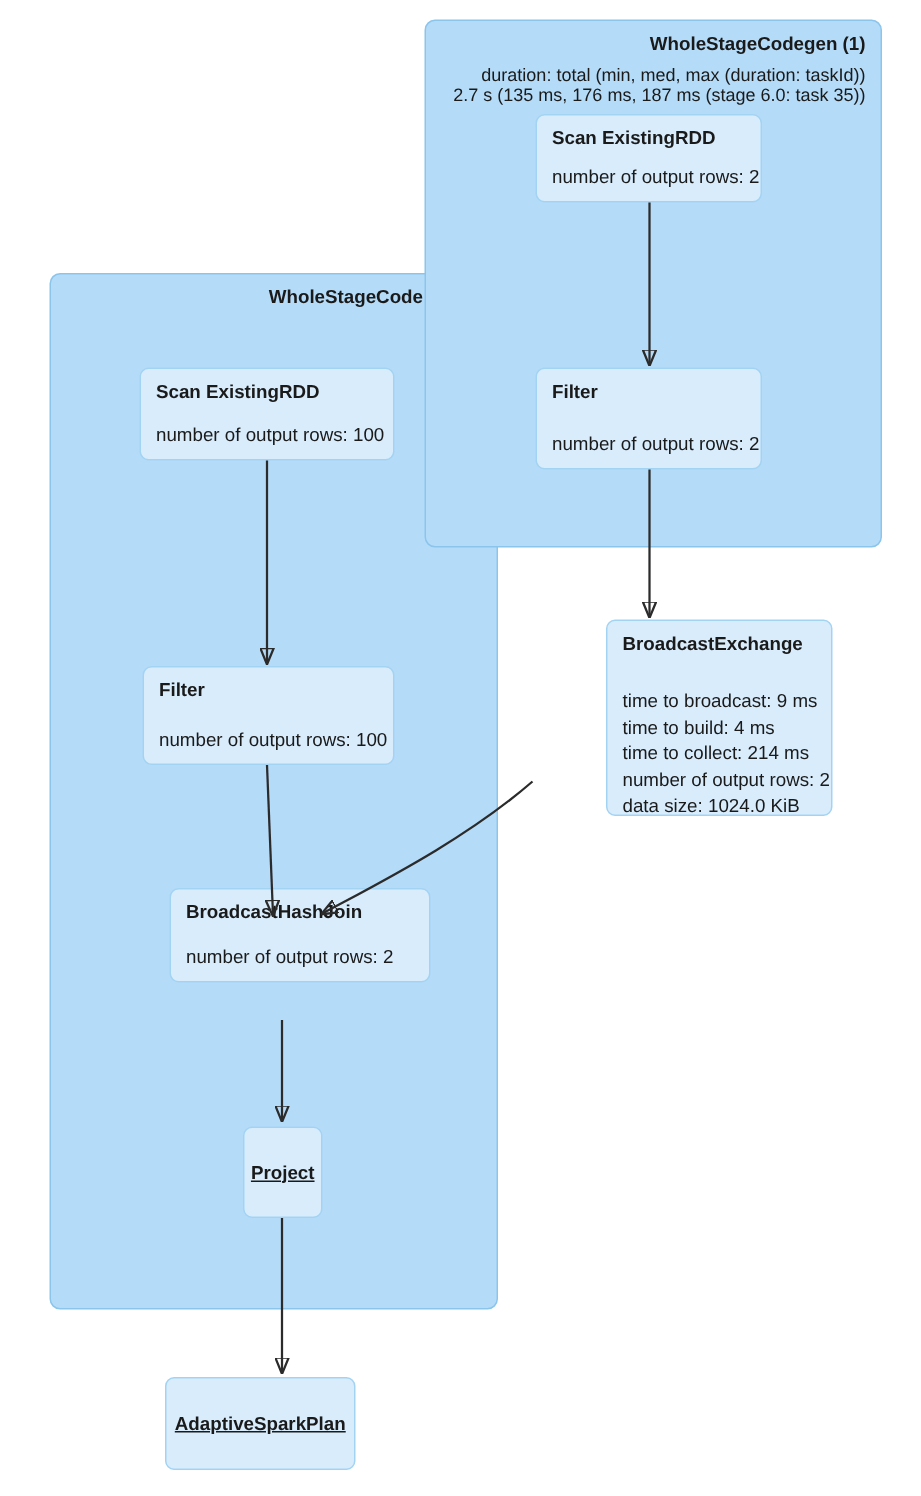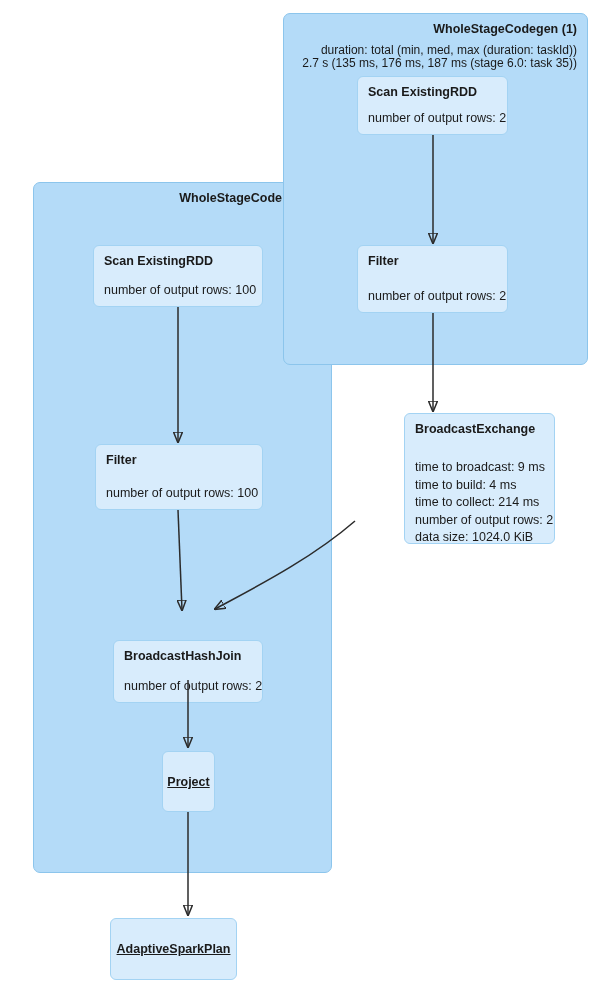--- a/index.html
+++ b/index.html
@@ -141,21 +141,21 @@
     <div class="node-title">BroadcastExchange</div>
     <div class="node-metrics tall">
       <div>time to broadcast: 9 ms</div>
       <div>time to build: 4 ms</div>
       <div>time to collect: 214 ms</div>
       <div>number of output rows: 2</div>
       <div>data size: 1024.0 KiB</div>
     </div>
   </div>
 
-  <div class="node" style="left:113px;top:640px;width:150px;height:63px;">
+  <div class="node" style="left:113px;top:592px;width:174px;height:63px;">
     <div class="node-title">BroadcastHashJoin</div>
     <div class="node-metrics">
       <div>number of output rows: 2</div>
     </div>
   </div>
 
   <div class="node node--center" style="left:162px;top:751px;width:53px;height:61px;">
     <div class="node-title">Project</div>
   </div>
 

